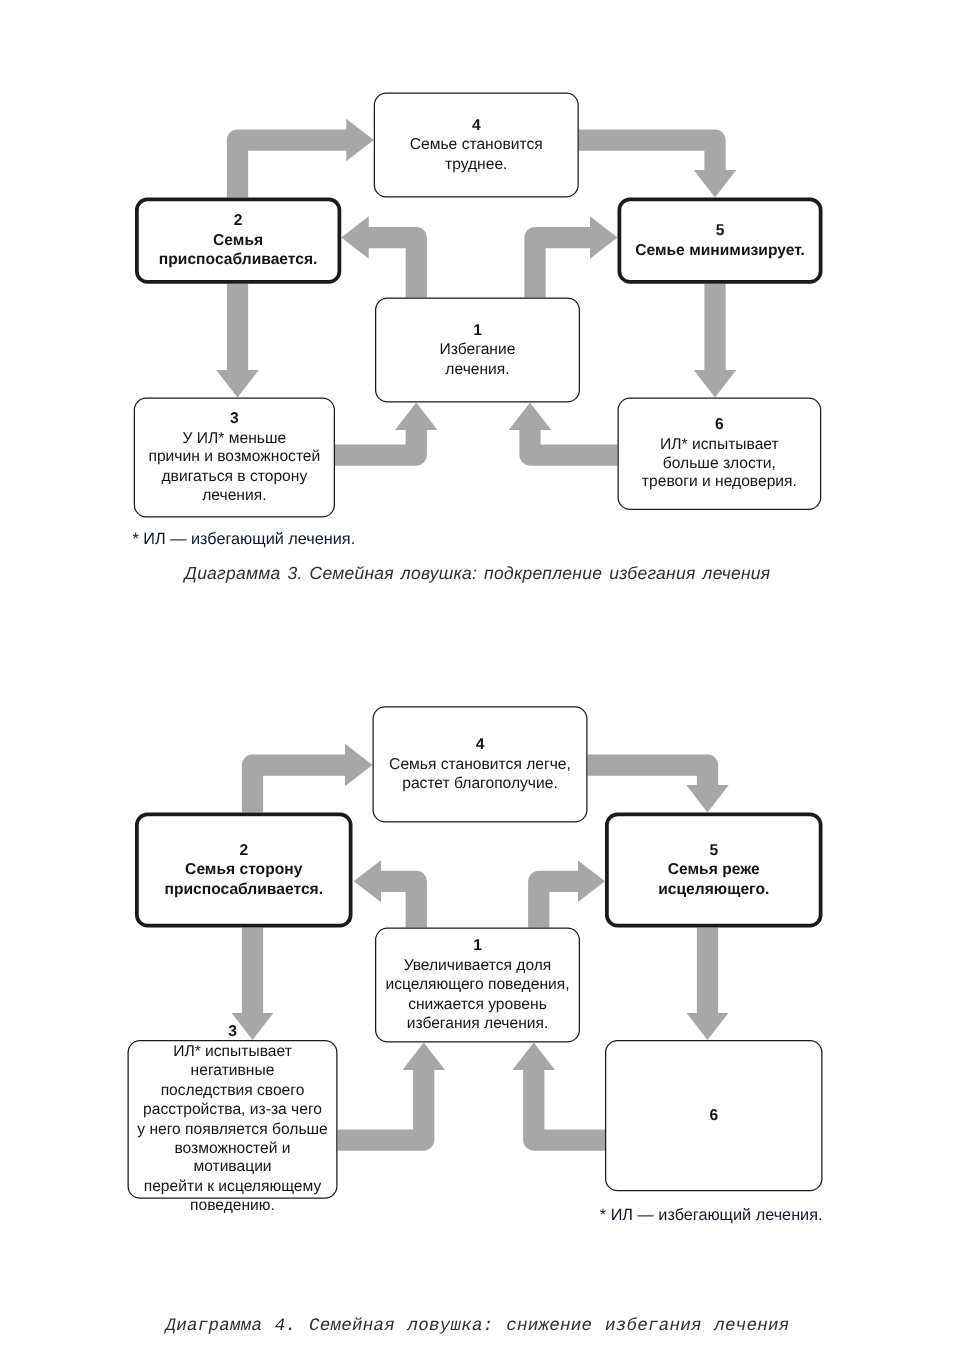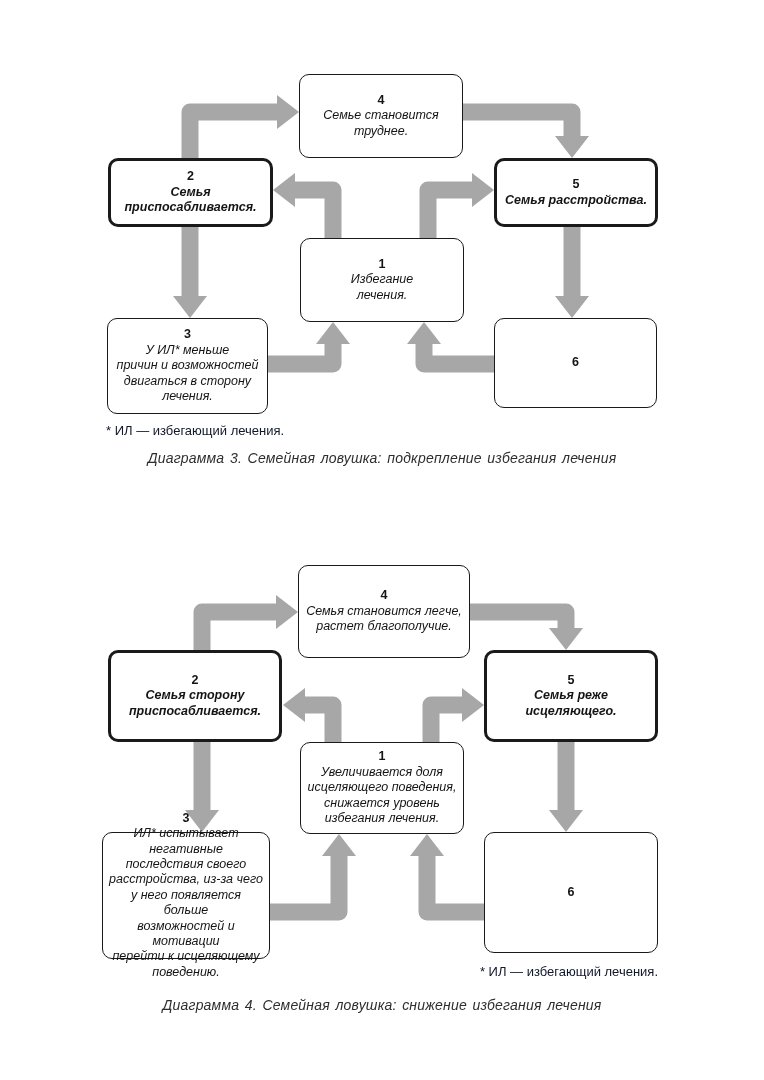--- a/index.html
+++ b/index.html
@@ -17,21 +17,21 @@
     position:absolute;z-index:2;box-sizing:border-box;
     background:var(--box_fill,#ffffff);
     border:1.5px solid var(--border,#1a1a1a);
     border-radius:10px;
     display:flex;flex-direction:column;justify-content:center;align-items:center;
     text-align:center;padding:4px 5px;
   }
   .box.em{border-width:3.2px;}
   .box.em .box-text{font-weight:700;}
   .box-num{font-weight:700;font-size:12.5px;line-height:15.4px;}
-  .box-text{font-size:12.5px;line-height:15.4px;white-space:pre-line;font-style:italic;}
+  .box-text{font-size:12.5px;line-height:15.4px;white-space:pre-line;}
   .footnote{position:absolute;z-index:2;font-size:13px;line-height:16px;color:#0f172a;}
   .footnote.right{text-align:right;}
   .caption{
     position:absolute;z-index:2;left:0;width:764px;text-align:center;
     font-style:italic;font-size:14px;line-height:18px;color:#2e2e2e;
     letter-spacing:0.2px;word-spacing:1.5px;
   }
 </style>
 </head>
 <body>
@@ -69,36 +69,39 @@
     <div class="box-text">Семье становится
 труднее.</div>
   </div>
   <div class="box em" style="left:108px;top:158px;width:165px;height:69px;">
     <div class="box-num">2</div>
     <div class="box-text">Семья
 приспосабливается.</div>
   </div>
   <div class="box em" style="left:494px;top:158px;width:164px;height:69px;">
     <div class="box-num">5</div>
-    <div class="box-text">Семья расстройства.</div>
+    <div class="box-text">Семье минимизирует.</div>
   </div>
   <div class="box" style="left:300px;top:238px;width:164px;height:84px;">
     <div class="box-num">1</div>
     <div class="box-text">Избегание
 лечения.</div>
   </div>
   <div class="box" style="left:107px;top:318px;width:161px;height:96px;">
     <div class="box-num">3</div>
     <div class="box-text">У ИЛ* меньше
 причин и возможностей
 двигаться в сторону
 лечения.</div>
   </div>
   <div class="box" style="left:494px;top:318px;width:163px;height:90px;">
     <div class="box-num">6</div>
+    <div class="box-text">ИЛ* испытывает
+больше злости,
+тревоги и недоверия.</div>
   </div>
   <div class="footnote" style="left:106px;top:423px;">* ИЛ — избегающий лечения.</div>
   <div class="caption" style="top:449px;">Диаграмма 3. Семейная ловушка: подкрепление избегания лечения</div>
 
   <div class="box" style="left:298px;top:565px;width:172px;height:93px;">
     <div class="box-num">4</div>
     <div class="box-text">Семья становится легче,
 растет благополучие.</div>
   </div>
   <div class="box em" style="left:108px;top:650px;width:174px;height:92px;">
@@ -125,15 +128,15 @@
 расстройства, из-за чего
 у него появляется больше
 возможностей и мотивации
 перейти к исцеляющему
 поведению.</div>
   </div>
   <div class="box" style="left:484px;top:832px;width:174px;height:121px;">
     <div class="box-num">6</div>
   </div>
   <div class="footnote right" style="right:106px;top:964px;">* ИЛ — избегающий лечения.</div>
-  <div class="caption" style="top:996px;">Диаграмма 4. Семейная ловушка: снижение избегания лечения</div>
+  <div class="caption" style="top:1052px;font-family:Liberation Mono, monospace;">Диаграмма 4. Семейная ловушка: снижение избегания лечения</div>
 
 </div>
 
 </body></html>

